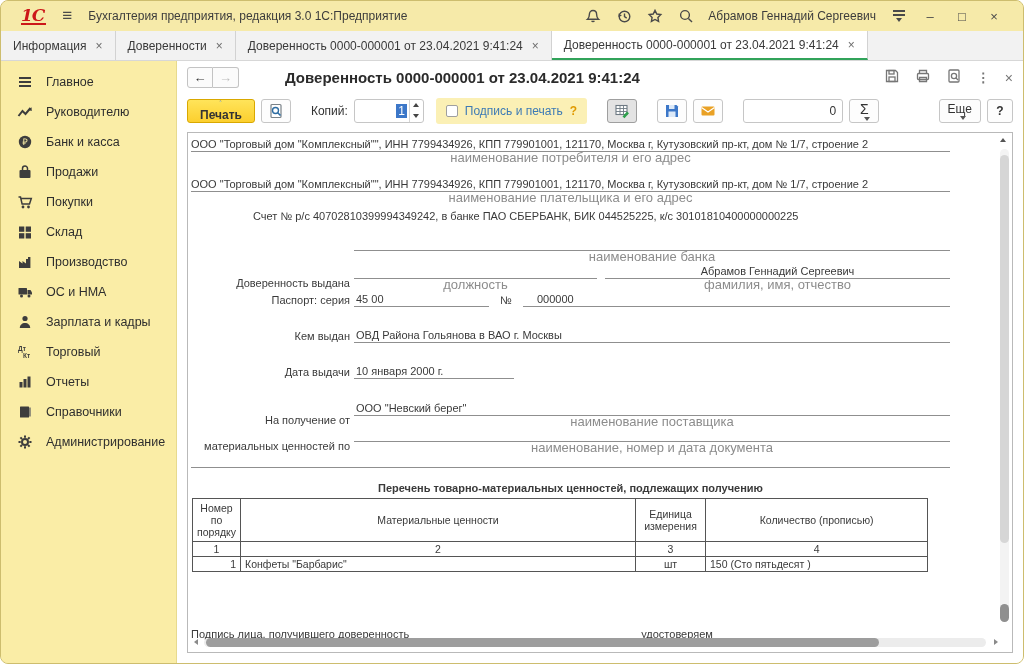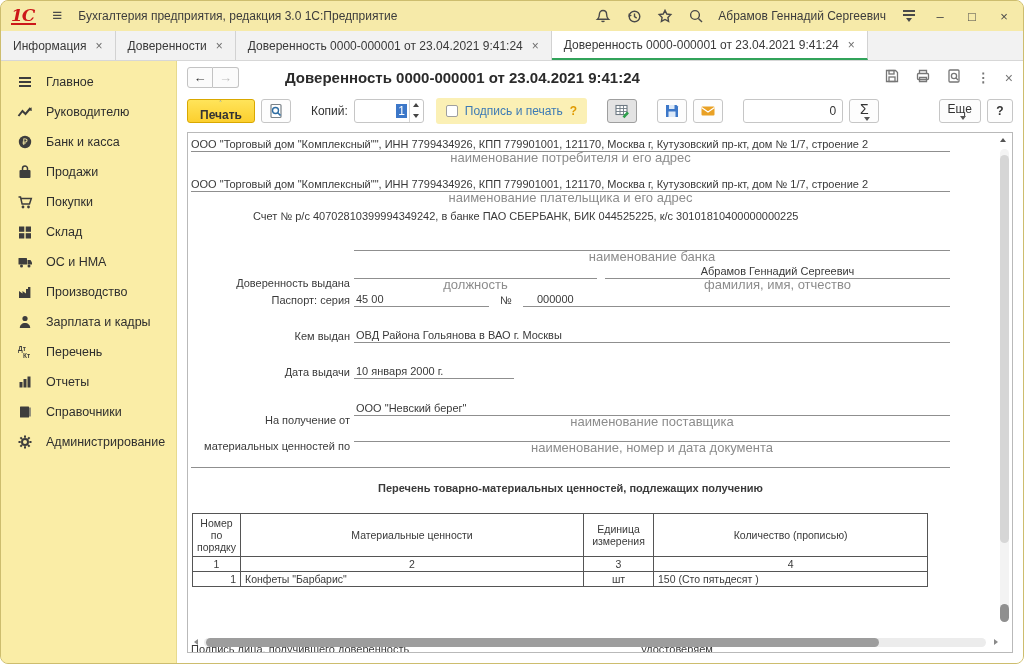--- a/index.html
+++ b/index.html
@@ -3,21 +3,21 @@
 <meta charset="utf-8">
 <style>
   * { margin:0; padding:0; box-sizing:border-box; }
   html,body { width:1024px; height:664px; background:#fff; }
   body { font-family:"Liberation Sans", sans-serif; color:#333; }
 
   .window { width:1024px; height:664px; background:#f6eaa9; border:1px solid #cdbd6e;
             border-radius:8px; overflow:hidden; display:flex; flex-direction:column; }
 
   
-  .titlebar { height:30px; display:flex; align-items:center; padding:0 10px; gap:10px;
+  .titlebar { height:30px; display:flex; align-items:center; padding:0 20px; gap:10px;
               background:#f6eaa9; flex-shrink:0; }
   .logo-1c { font-family:"DejaVu Serif", serif; font-style:italic; font-weight:bold;
              color:#cc1719; font-size:17px; letter-spacing:-1px; border-bottom:2px solid #cc1719;
              line-height:15px; padding:0 2px 0 0; }
   .burger { font-size:17px; color:#4a4a4a; padding:0 6px; cursor:pointer; }
   .tb-title { font-size:12px; color:#3c3c3c; }
   .tb-right { margin-left:auto; display:flex; align-items:center; gap:14px; }
   .tb-ico { width:17px; height:17px; display:flex; align-items:center; justify-content:center; }
   .tb-ico svg { width:16px; height:16px; stroke:#4a4a4a; fill:none; stroke-width:1.4; }
   .tb-user { font-size:12px; color:#3c3c3c; }
@@ -98,25 +98,25 @@
                background:#fff; overflow:hidden; min-height:0; }
   .print-form { position:absolute; inset:4px 62px 26px 3px; font-size:11px; color:#3a3a3a; }
   .uline { border-bottom:1px solid #8f8f8f; }
   .caption { font-size:13px; color:#8c8c8c; text-align:center; line-height:11px; }
   .pf-row { display:flex; align-items:flex-end; }
   .pf-label { width:163px; text-align:right; padding-right:4px; flex-shrink:0; line-height:14px; }
   .flex1 { flex:1; }
   .center { text-align:center; }
   .pf-text { line-height:14px; }
 
-  table.tmc { border-collapse:collapse; width:97%; margin:19px 0 0 1px; font-size:10.5px; color:#3a3a3a; }
+  table.tmc { border-collapse:collapse; width:97%; margin:4px 0 0 1px; font-size:10.5px; color:#3a3a3a; }
   table.tmc th, table.tmc td { border:1px solid #555; padding:1px 4px; font-weight:normal; }
   table.tmc th { text-align:center; line-height:12px; padding:3px 4px; }
   .colnum td { text-align:center; line-height:12px; }
-  .w-num { width:48px; } .w-name { width:343px; } .w-unit { width:70px; }
+  .w-num { width:48px; } .w-name { width:395px; } .w-unit { width:70px; }
 
   
   .vscroll { position:absolute; top:16px; bottom:30px; right:3px; width:9px; background:#f3f3f3;
              border-radius:5px; }
   .vthumb { position:absolute; top:6px; width:9px; height:82%; background:#d6d6d6; border-radius:5px; }
   .vnub { position:absolute; bottom:0; width:9px; height:18px; background:#8f8f8f; border-radius:5px; }
   .varrow-up { position:absolute; top:5px; right:6px; width:0; height:0;
                border-left:3px solid transparent; border-right:3px solid transparent;
                border-bottom:4px solid #555; }
   .hscroll { position:absolute; left:16px; right:26px; bottom:5px; height:9px; background:#ececec;
@@ -253,54 +253,54 @@
               <rect x="8.7" y="2.5" width="5.3" height="5.3"></rect>
               <rect x="2" y="9.2" width="5.3" height="5.3"></rect>
               <rect x="8.7" y="9.2" width="5.3" height="5.3"></rect>
             </svg>
         </span>
           <span>Склад</span>
       </div>
       <div class="side-item">
         <span class="s-ico">
           <svg viewBox="0 0 16 16" fill="#3d3d3d">
+              <path d="M2 14V7l3.5 2.5V7L9 9.5V5h2l.6 9z"></path>
+              <rect x="11" y="3" width="2.4" height="11"></rect>
+            </svg>
+        </span>
+          <span>Производство</span>
+      </div>
+      <div class="side-item">
+        <span class="s-ico">
+          <svg viewBox="0 0 16 16" fill="#3d3d3d">
               <rect x="1.5" y="4" width="8.5" height="6.5" rx="0.5"></rect>
               <path d="M10.5 6h3l1.5 2.5v2h-4.5z"></path>
               <circle cx="4.5" cy="12" r="1.5"></circle>
               <circle cx="12" cy="12" r="1.5"></circle>
             </svg>
         </span>
           <span>ОС и НМА</span>
       </div>
       <div class="side-item">
         <span class="s-ico">
           <svg viewBox="0 0 16 16" fill="#3d3d3d">
-              <path d="M2 14V7l3.5 2.5V7L9 9.5V5h2l.6 9z"></path>
-              <rect x="11" y="3" width="2.4" height="11"></rect>
-            </svg>
-        </span>
-          <span>Производство</span>
-      </div>
-      <div class="side-item">
-        <span class="s-ico">
-          <svg viewBox="0 0 16 16" fill="#3d3d3d">
               <circle cx="8" cy="4.5" r="2.6"></circle>
               <path d="M2.8 14c0-3 2.3-5 5.2-5s5.2 2 5.2 5z"></path>
             </svg>
         </span>
           <span>Зарплата и кадры</span>
       </div>
       <div class="side-item">
         <span class="s-ico">
           <svg viewBox="0 0 16 16" fill="#3d3d3d">
               <text x="1" y="7" font-size="6.5" font-family="Liberation Sans, sans-serif" font-weight="bold">Дт</text>
               <text x="6" y="14" font-size="6.5" font-family="Liberation Sans, sans-serif" font-weight="bold">Кт</text>
             </svg>
         </span>
-          <span>Перечень</span>
+          <span>Торговый</span>
       </div>
       <div class="side-item">
         <span class="s-ico">
           <svg viewBox="0 0 16 16" fill="#3d3d3d">
               <rect x="2.5" y="8" width="3" height="5.5"></rect>
               <rect x="6.5" y="5" width="3" height="8.5"></rect>
               <rect x="10.5" y="2.5" width="3" height="11"></rect>
             </svg>
         </span>
           <span>Отчеты</span>

